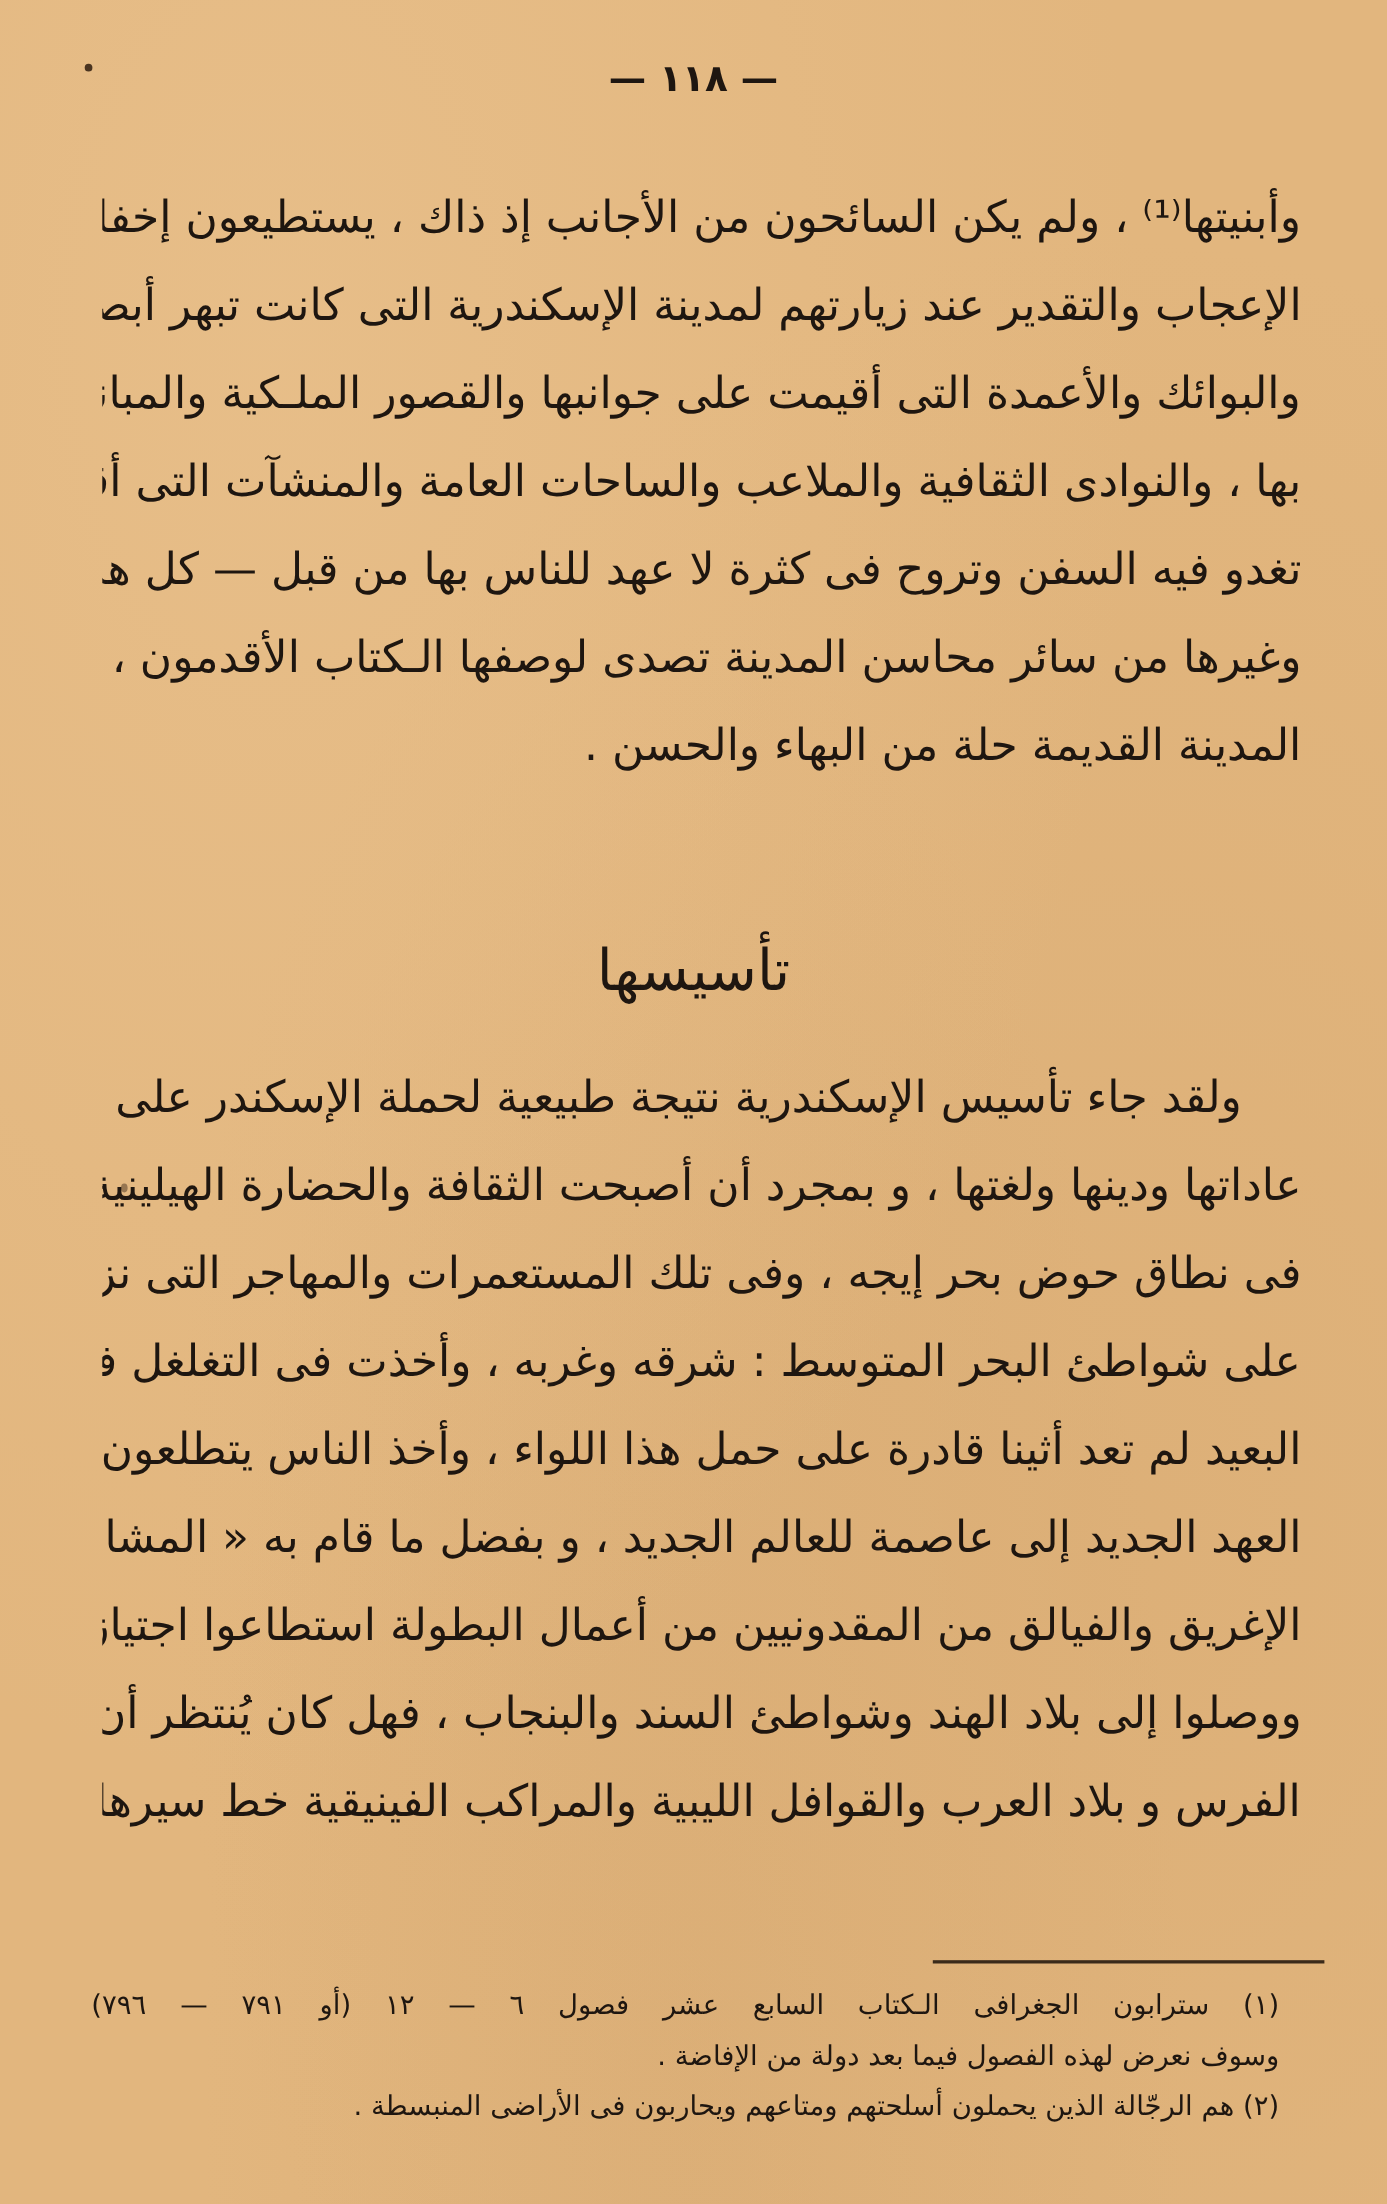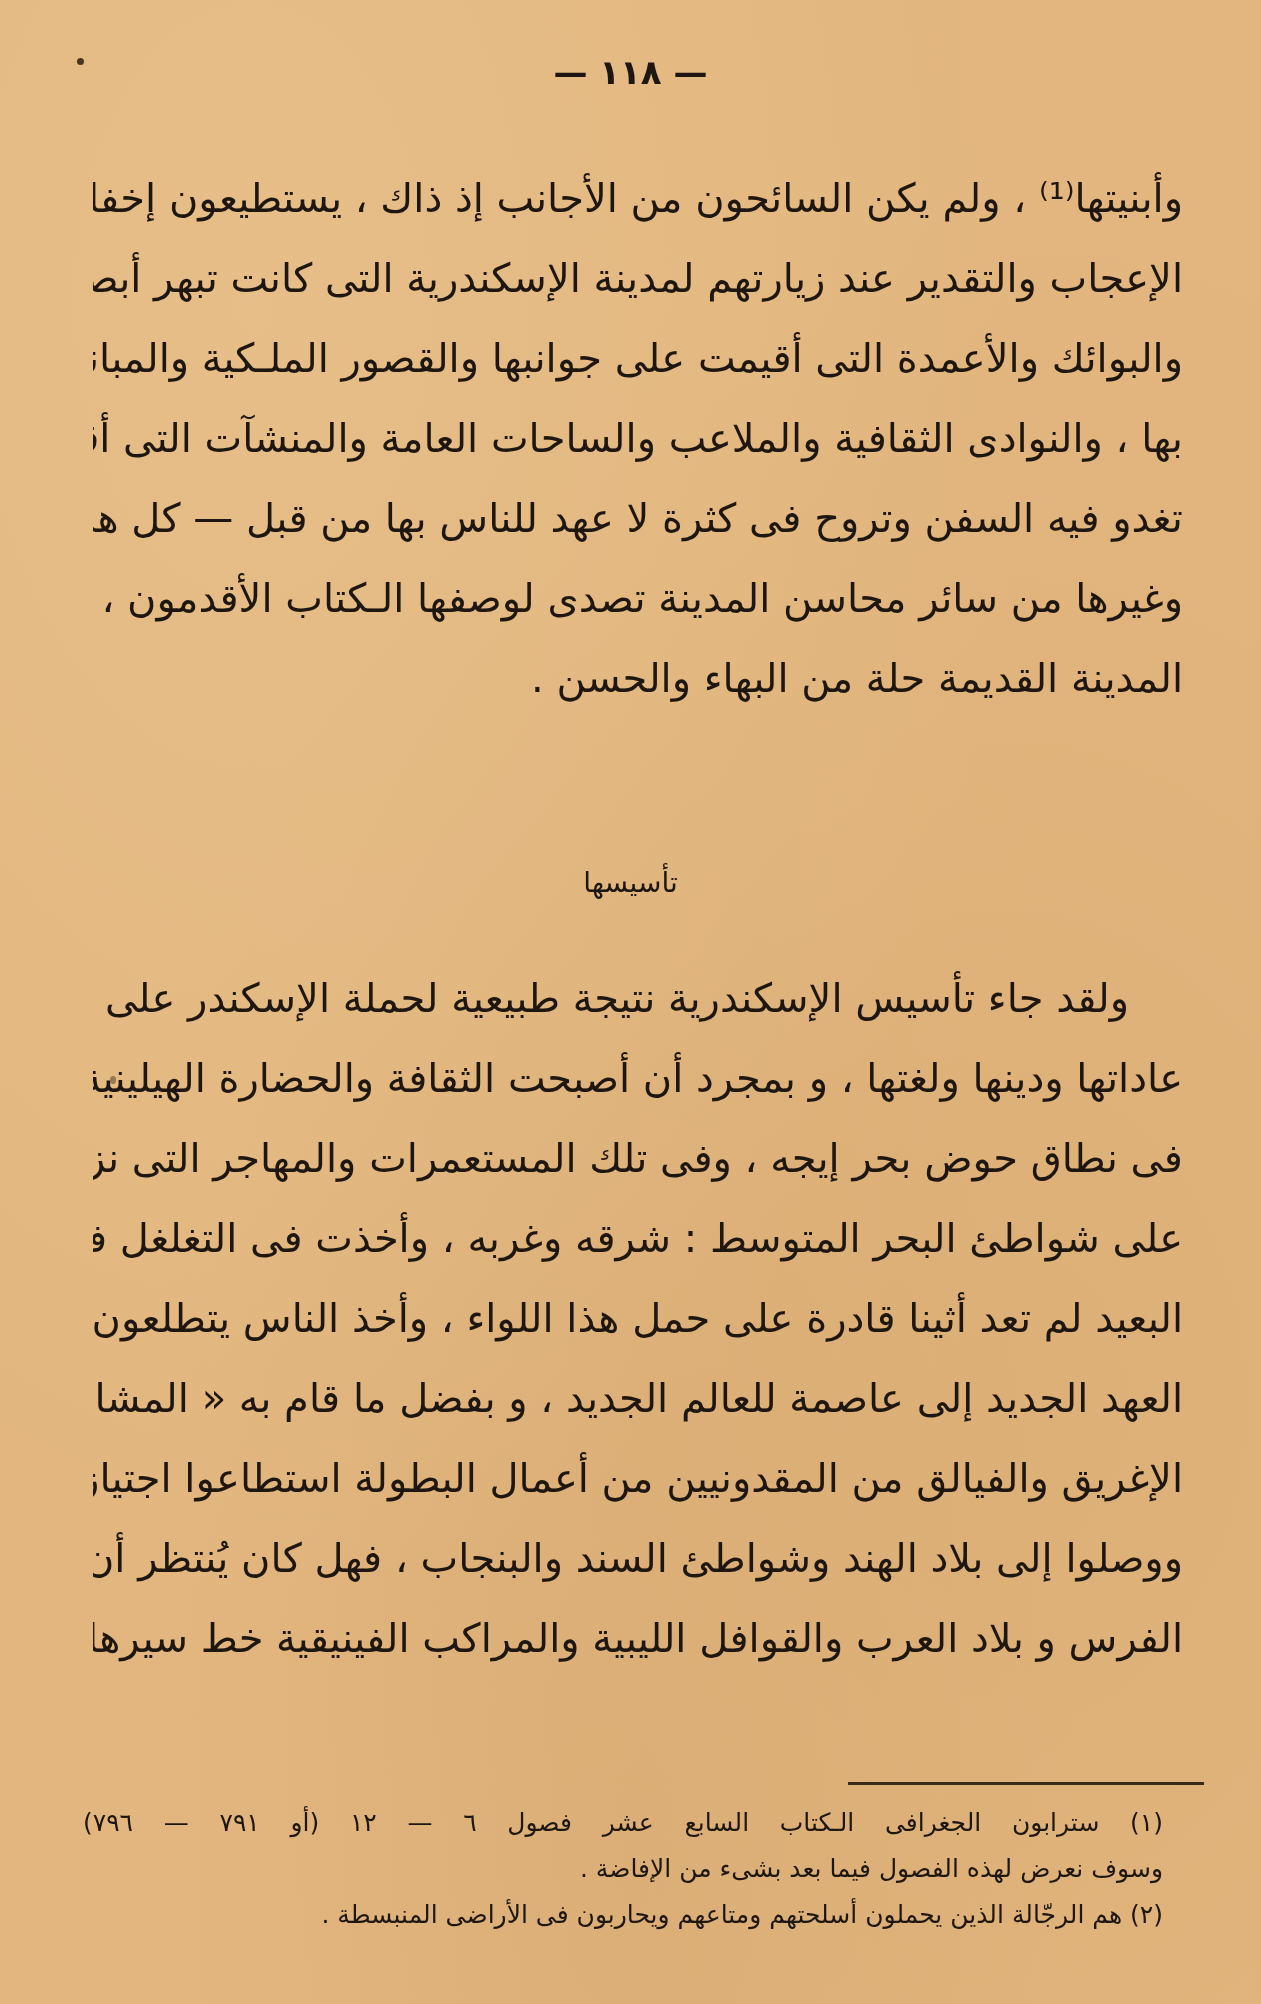--- a/index.html
+++ b/index.html
@@ -61,21 +61,21 @@
     }
     #block-1 { top: 158px; }
     #block-2 { top: 958px; }
     .section-heading {
       position: absolute;
       top: 848px;
       left: 0;
       width: 1261px;
       text-align: center;
       direction: rtl;
-      font-size: 28px;
+      font-size: 52px;
       line-height: 70px;
     }
     .footnote-rule {
       position: absolute;
       top: 1782px;
       left: 848px;
       width: 356px;
       height: 3px;
       background: #3a2a1a;
     }
@@ -134,21 +134,21 @@
     <span class="line">الإغريق والفيالق من المقدونيين من أعمال البطولة استطاعوا اجتياز ممالك فسيحة</span>
     <span class="line">ووصلوا إلى بلاد الهند وشواطئ السند والبنجاب ، فهل كان يُنتظر أن تغير تجارة</span>
     <span class="line">الفرس و بلاد العرب والقوافل الليبية والمراكب الفينيقية خط سيرها وتتجه نحو</span>
   </div>
 
   <div class="footnote-rule"></div>
 
   <div class="footnotes">
     <div>
       <span class="fn-line justify">(١) سترابون الجغرافى الـكتاب السابع عشر فصول ٦ — ١٢ (أو ٧٩١ — ٧٩٦)</span>
-      <span class="fn-line">وسوف نعرض لهذه الفصول فيما بعد بشىء من الإفاضة .</span>
+      <span class="fn-line">وسوف نعرض لهذه الفصول فيما بعد دولة من الإفاضة .</span>
     </div>
     <div>
       <span class="fn-line">(٢) هم الرجّالة الذين يحملون أسلحتهم ومتاعهم ويحاربون فى الأراضى المنبسطة .</span>
     </div>
   </div>
 
   <div class="speck" style="left:77px; top:58px; width:7px; height:7px;"></div>
   <div class="speck" style="left:110px; top:1076px; width:6px; height:8px; opacity:0.5;"></div>
 </div>
 

